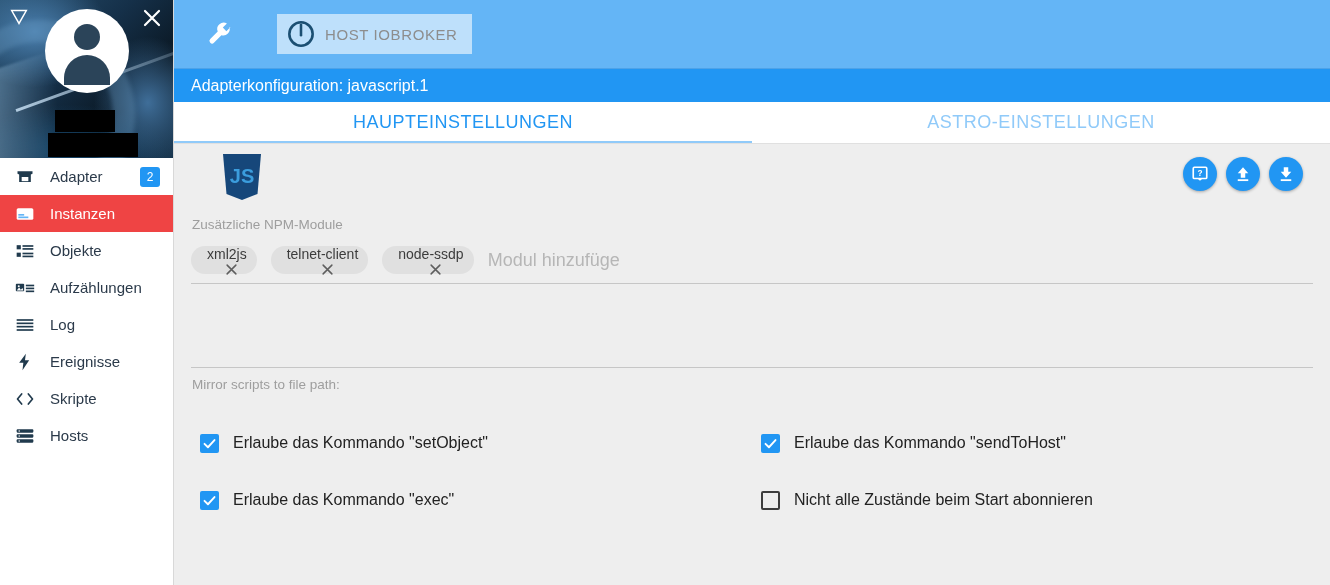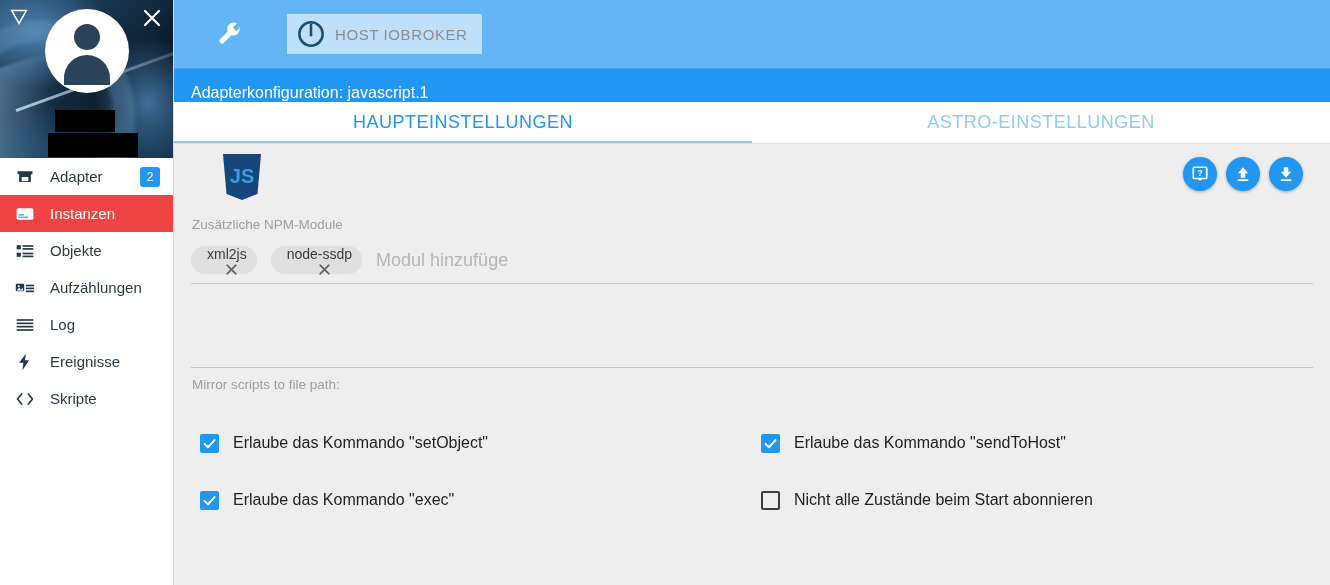--- a/index.html
+++ b/index.html
@@ -132,21 +132,21 @@
     height: 585px;
     position: relative;
     background: #eeeeee;
     display: flex; flex-direction: column;
     overflow: hidden;
   }
   .topbar {
     height: 69px;
     background: #64b5f6;
     display: flex; align-items: center;
-    padding-left: 43px;
+    padding-left: 33px;
     flex: 0 0 69px;
     border-bottom: 1px solid #4da2e8;
   }
   .wrench { width: 26px; height: 26px; color: #ffffff; cursor: pointer; }
   .host-btn {
     margin-left: 44px;
     height: 40px;
     background: rgba(255,255,255,0.58);
     display: flex; align-items: center;
     padding: 0 14px 0 10px;
@@ -155,21 +155,21 @@
   .host-btn .ico { width: 28px; height: 28px; color: #1b4f72; margin-right: 10px; }
   .host-btn .txt {
     font-size: 15px; letter-spacing: 0.6px;
     color: #8d8d8d;
   }
 
   .config-header {
     background: #2196f3;
     color: #ffffff;
     height: 33px;
-    display: flex; align-items: flex-end;
+    display: flex; align-items: center;
     padding-left: 17px;
     font-size: 16px;
     flex: 0 0 33px;
   }
   .tabs {
     background: #ffffff;
     height: 42px;
     display: flex;
     flex: 0 0 42px;
     position: relative;
@@ -404,20 +404,33 @@
         <span class="sb-ico">
           <svg viewBox="0 0 24 24" width="20" height="20" fill="none" stroke="currentColor" stroke-width="2" stroke-linecap="round" stroke-linejoin="round">
               <path d="M8 6 L3 12 L8 18"></path>
               <path d="M16 6 L21 12 L16 18"></path>
             </svg>
         </span>
         <span class="sb-label">Skripte</span>
       </div>
 
 
+      <div class="sb-item">
+        <span class="sb-ico">
+          <svg viewBox="0 0 24 24" width="20" height="20" fill="currentColor">
+              <rect x="2" y="4" width="20" height="4" rx="1"></rect>
+              <rect x="2" y="10" width="20" height="4" rx="1"></rect>
+              <rect x="2" y="16" width="20" height="4" rx="1"></rect>
+              <circle cx="5" cy="6" r="0.9" fill="#ffffff"></circle>
+              <circle cx="5" cy="12" r="0.9" fill="#ffffff"></circle>
+              <circle cx="5" cy="18" r="0.9" fill="#ffffff"></circle>
+            </svg>
+        </span>
+        <span class="sb-label">Hosts</span>
+      </div>
 
     </div>
   </div>
 
   <div class="main">
 
     <div class="topbar">
       <span class="wrench">
         <svg viewBox="0 0 24 24" width="26" height="26" fill="currentColor">
             <path d="M21.7 5.6 17.9 9.4l-3.3-3.3 3.8-3.8A6 6 0 0 0 9.9 9.8L3 16.7a2.4 2.4 0 0 0 3.4 3.4l6.9-6.9a6 6 0 0 0 7.4-7.6z"></path>
@@ -477,20 +490,28 @@
               </svg>
           </div>
         </div>
       </div>
 
       <div class="field-label">Zusätzliche NPM-Module</div>
 
       <div class="chips-row">
         <div class="chip">
           <span>xml2js</span>
+          <span class="x">
+            <svg viewBox="0 0 24 24" width="15" height="15">
+                <path d="M5 5 L19 19 M19 5 L5 19" stroke="currentColor" stroke-width="2.4" fill="none" stroke-linecap="round"></path>
+              </svg>
+          </span>
+        </div>
+        <div class="chip">
+          <span>telnet-client</span>
           <span class="x">
             <svg viewBox="0 0 24 24" width="15" height="15">
                 <path d="M5 5 L19 19 M19 5 L5 19" stroke="currentColor" stroke-width="2.4" fill="none" stroke-linecap="round"></path>
               </svg>
           </span>
         </div>
         <div class="chip">
           <span>node-ssdp</span>
           <span class="x">
             <svg viewBox="0 0 24 24" width="15" height="15">

